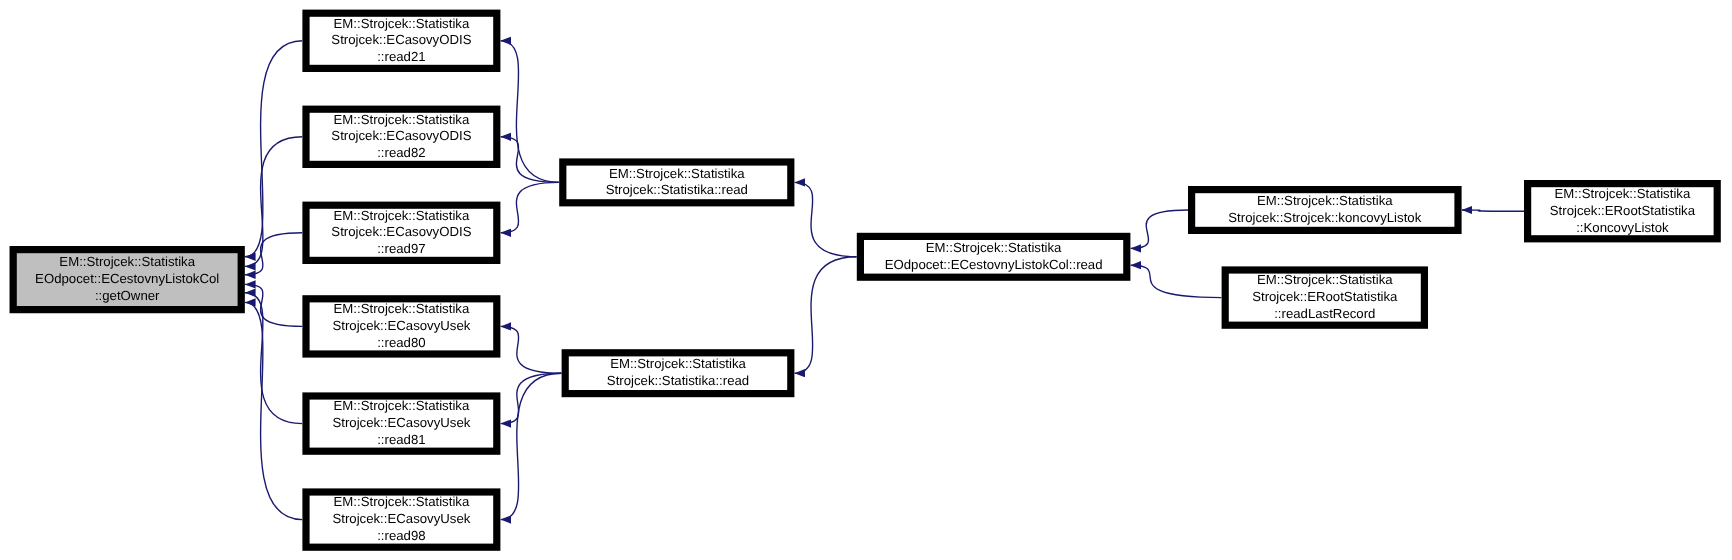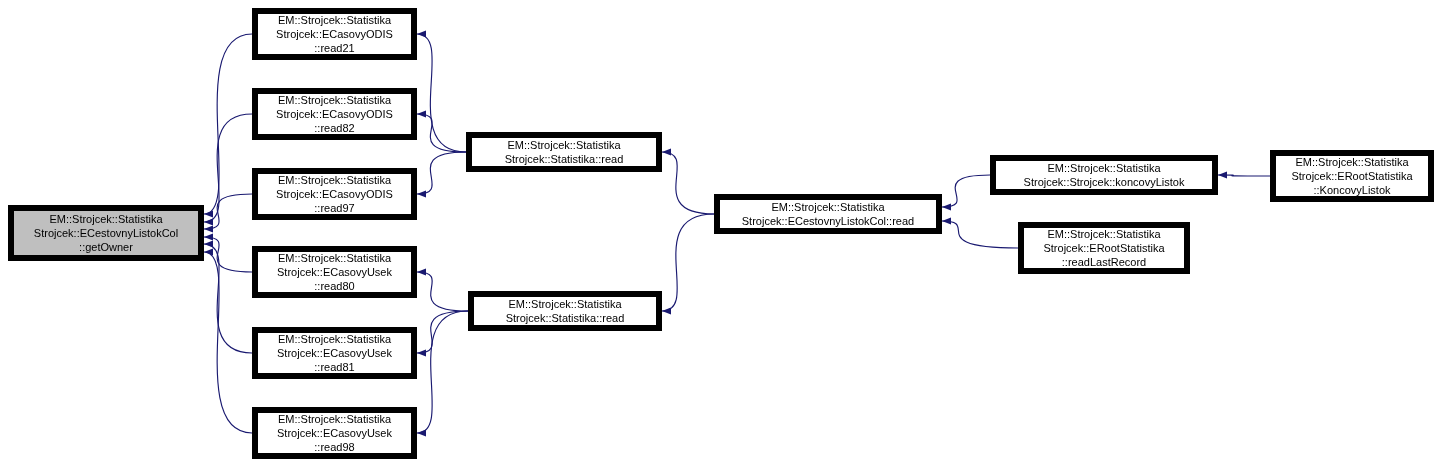--- a/index.html
+++ b/index.html
@@ -76,21 +76,21 @@
         <path d="M 714 214 C 642 214, 702 152, 662 152" class="edge-path" stroke="#191970" marker-end="url(#arrowhead)"></path>
         <path d="M 714 214 C 642 214, 702 311, 662 311" class="edge-path" stroke="#191970" marker-end="url(#arrowhead)"></path>
         <path d="M 990 175 C 922 175, 982 207, 942 207" class="edge-path" stroke="#191970" marker-end="url(#arrowhead)"></path>
         <path d="M 1018 248 C 922 248, 982 221, 942 221" class="edge-path" stroke="#191970" marker-end="url(#arrowhead)"></path>
         <path d="M 1270 176 C 1198 176, 1258 175, 1218 175" class="edge-path" stroke="#191970" marker-end="url(#arrowhead)"></path>
       </g>
   </svg>
   <div id="node-layer">
       <div class="node highlight" style="left: 8px; top: 205px; width: 196px; height: 56px; border-color: rgb(0, 0, 0); color: rgb(0, 0, 0);">
         <div class="node-line">EM::Strojcek::Statistika</div>
-        <div class="node-line">Strojcek::ECestovnyListokCol</div>
+        <div class="node-line">EOdpocet::ECestovnyListokCol</div>
         <div class="node-line">::getOwner</div>
       </div>
       <div class="node" style="left: 252px; top: 8px; width: 165px; height: 52px; border-color: rgb(0, 0, 0); color: rgb(0, 0, 0);">
         <div class="node-line">EM::Strojcek::Statistika</div>
         <div class="node-line">Strojcek::ECasovyODIS</div>
         <div class="node-line">::read21</div>
       </div>
       <div class="node" style="left: 252px; top: 88px; width: 165px; height: 52px; border-color: rgb(0, 0, 0); color: rgb(0, 0, 0);">
         <div class="node-line">EM::Strojcek::Statistika</div>
         <div class="node-line">Strojcek::ECasovyODIS</div>
@@ -119,21 +119,21 @@
       <div class="node" style="left: 466px; top: 132px; width: 196px; height: 40px; border-color: rgb(0, 0, 0); color: rgb(0, 0, 0);">
         <div class="node-line">EM::Strojcek::Statistika</div>
         <div class="node-line">Strojcek::Statistika::read</div>
       </div>
       <div class="node" style="left: 468px; top: 291px; width: 194px; height: 40px; border-color: rgb(0, 0, 0); color: rgb(0, 0, 0);">
         <div class="node-line">EM::Strojcek::Statistika</div>
         <div class="node-line">Strojcek::Statistika::read</div>
       </div>
       <div class="node" style="left: 714px; top: 194px; width: 228px; height: 40px; border-color: rgb(0, 0, 0); color: rgb(0, 0, 0);">
         <div class="node-line">EM::Strojcek::Statistika</div>
-        <div class="node-line">Strojcek::ECestovnyListokCol::read</div>
+        <div class="node-line">EOdpocet::ECestovnyListokCol::read</div>
       </div>
       <div class="node" style="left: 990px; top: 155px; width: 228px; height: 40px; border-color: rgb(0, 0, 0); color: rgb(0, 0, 0);">
         <div class="node-line">EM::Strojcek::Statistika</div>
         <div class="node-line">Strojcek::Strojcek::koncovyListok</div>
       </div>
       <div class="node" style="left: 1018px; top: 222px; width: 172px; height: 52px; border-color: rgb(0, 0, 0); color: rgb(0, 0, 0);">
         <div class="node-line">EM::Strojcek::Statistika</div>
         <div class="node-line">Strojcek::ERootStatistika</div>
         <div class="node-line">::readLastRecord</div>
       </div>

